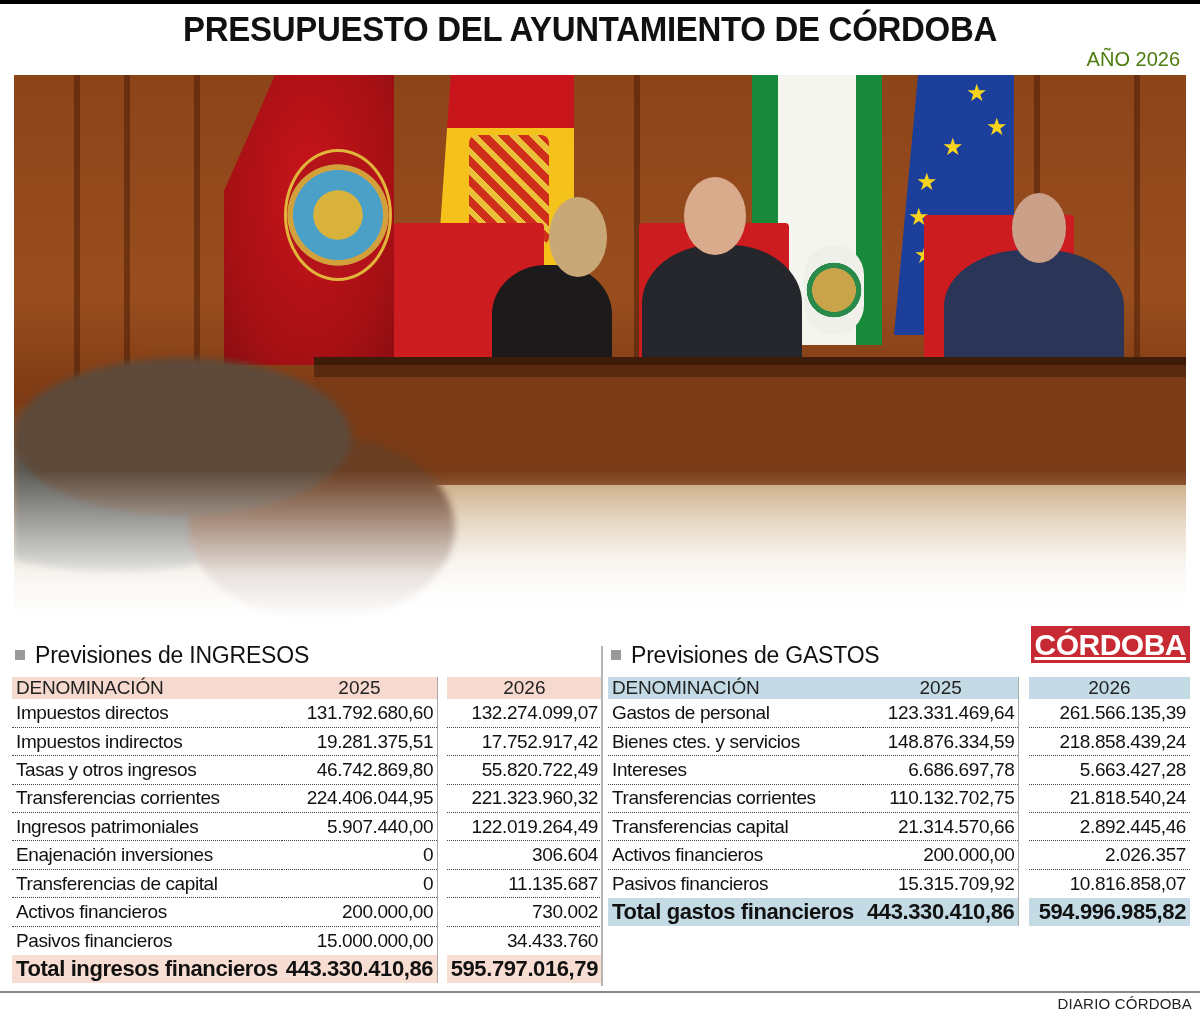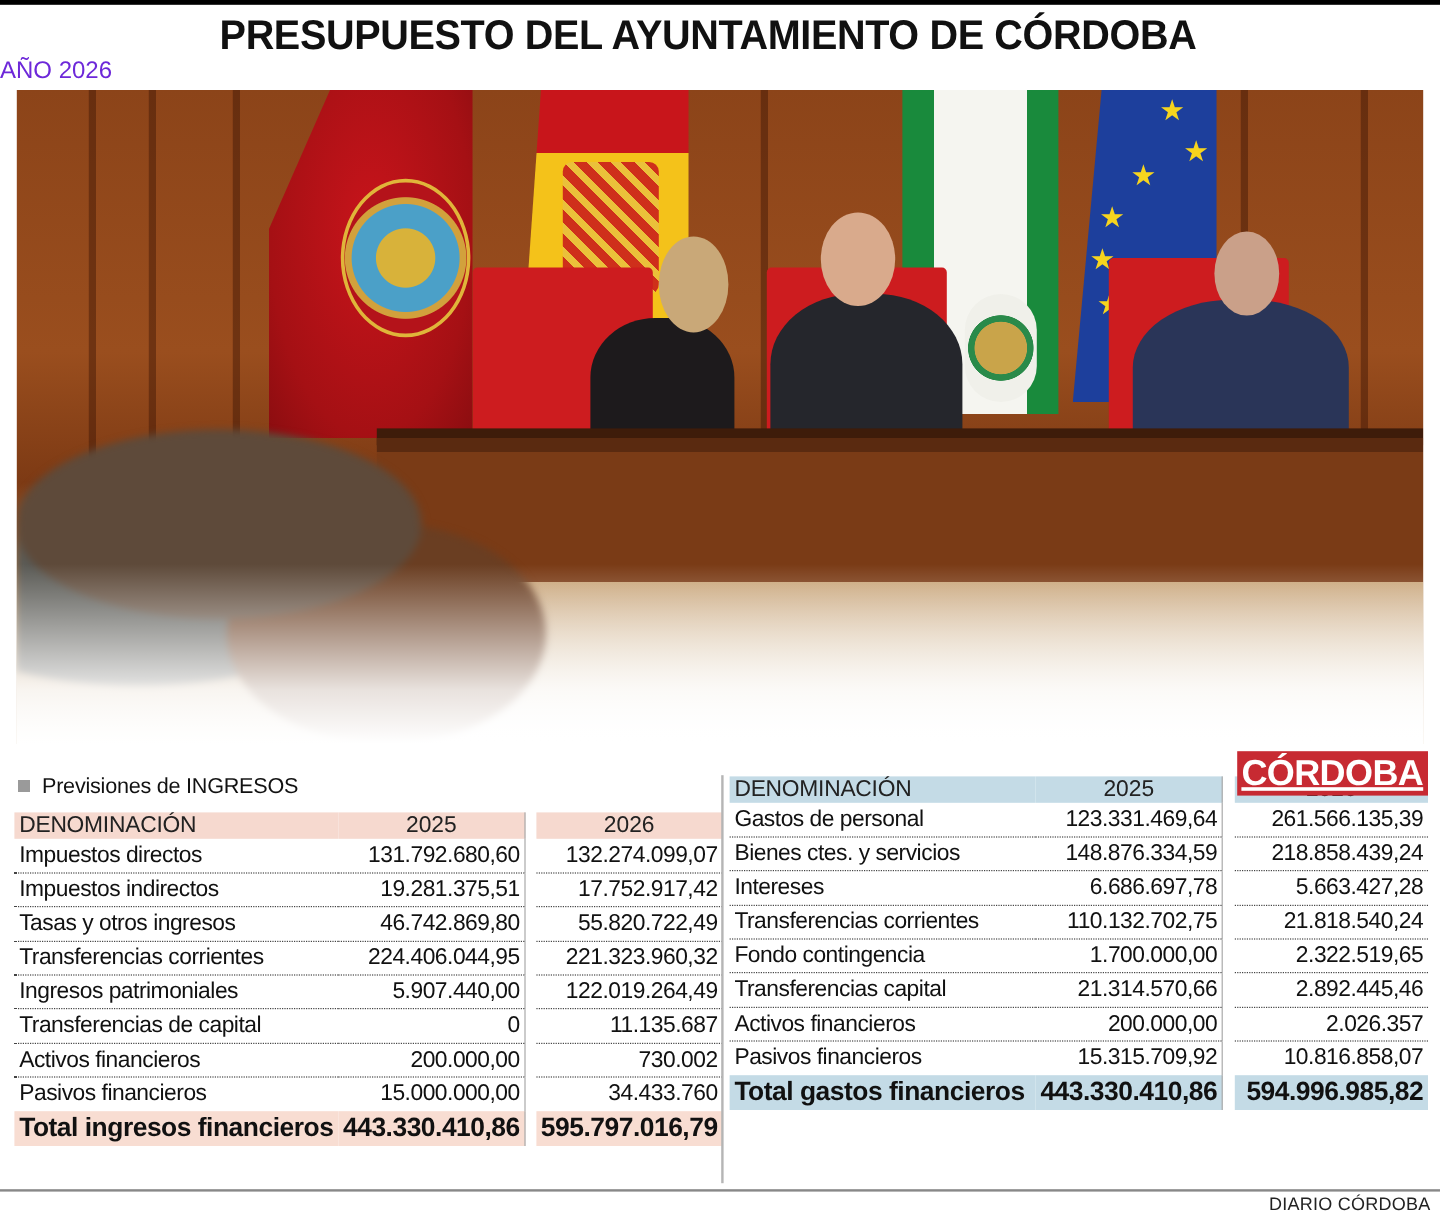--- a/index.html
+++ b/index.html
@@ -4,23 +4,23 @@
 <style>
   * { box-sizing: border-box; margin: 0; padding: 0; }
   html, body { width: 1200px; height: 1016px; background: #ffffff; overflow: hidden; }
   body { font-family: "Liberation Sans", "DejaVu Sans", sans-serif; color: #111; position: relative; }
 
   .top-rule { position: absolute; left: 0; top: 0; width: 1200px; height: 4px; background: #000; }
 
   .title { position: absolute; left: 0; top: 10px; width: 1180px; text-align: center;
            font-family: "Liberation Sans", sans-serif; font-weight: 700; font-size: 33px;
            letter-spacing: -0.3px; color: #111; transform: scaleY(1.05); }
-  .subtitle { position: absolute; left: 0; top: 48px; width: 1180px; text-align: left;
+  .subtitle { position: absolute; left: 0; top: 48px; width: 1180px; text-align: right;
               font-family: "Liberation Sans Narrow", "Liberation Sans", sans-serif;
-              font-size: 20px; color: #6d28d9; }
+              font-size: 20px; color: #4d7c0f; }
 
   
   .photo { position: absolute; left: 14px; top: 75px; width: 1172px; height: 545px; overflow: hidden;
            background: linear-gradient(180deg, #8c4419 0%, #9a4e1e 40%, #7d3a14 60%, #b48c5c 80%, #e8dccb 100%); }
   .wall-panel { position: absolute; top: 0; height: 330px; width: 6px; background: rgba(60,20,5,0.45); }
   .flag { position: absolute; top: 0; }
   .flag-cordoba { left: 210px; width: 170px; height: 290px; background: radial-gradient(ellipse at 50% 40%, #c8141b 0%, #a51014 70%, #8a0d10 100%);
                   clip-path: polygon(30% 0,100% 0,100% 100%,0 100%,0 40%); }
   .emblem { position: absolute; left: 270px; top: 74px; width: 108px; height: 132px; border-radius: 50%;
             background: radial-gradient(circle, #d8b23a 0 30%, #4ba0c8 31% 55%, #d2a13c 56% 62%, #b4131a 63%);
@@ -48,21 +48,21 @@
                              radial-gradient(ellipse at 55% 70%, #6a3e22 0 30%, transparent 31%),
                              radial-gradient(ellipse at 18% 60%, #5a5a55 0 28%, transparent 29%);
                  filter: blur(3px); }
   .photo-fade { position: absolute; left: 0; bottom: 0; width: 100%; height: 150px;
                 background: linear-gradient(180deg, rgba(255,255,255,0) 0%, rgba(255,255,255,0.85) 70%, #fff 100%); }
 
   
   .section { position: absolute; top: 640px; width: 590px; }
   .section.left { left: 12px; }
   .section.right { left: 608px; width: 582px; }
-  .section-title { font-size: 18px; color: #111; height: 30px; display: flex; align-items: center;
+  .section-title { font-size: 23px; color: #111; height: 30px; display: flex; align-items: center;
                    font-family: "Liberation Sans", sans-serif; letter-spacing: -0.2px; }
   .bullet { display: inline-block; width: 10px; height: 10px; background: #9a9a9a; margin: 0 10px 0 3px; }
   .brand { position: absolute; right: 0; top: -14px; background: #c72a32; color: #fff; font-weight: 700;
            font-size: 30px; padding: 1px 4px 0 4px; line-height: 36px; letter-spacing: -0.5px;
            font-family: "Liberation Sans", sans-serif; text-decoration: underline; }
 
   table { border-collapse: collapse; width: 100%; margin-top: 7px;
           font-family: "Liberation Sans Narrow", "Liberation Sans", sans-serif; }
   th { font-weight: 400; font-size: 19px; height: 22px; color: #222; }
   .left th { background: #f6d9cf; }
@@ -171,20 +171,26 @@
           <td class="sep"></td>
           <td class="v">221.323.960,32</td>
         </tr>
       <tr>
           <td>Ingresos patrimoniales</td>
           <td class="v">5.907.440,00</td>
           <td class="sep"></td>
           <td class="v">122.019.264,49</td>
         </tr>
       <tr>
+          <td>Enajenación inversiones</td>
+          <td class="v">0</td>
+          <td class="sep"></td>
+          <td class="v">306.604</td>
+        </tr>
+      <tr>
           <td>Transferencias de capital</td>
           <td class="v">0</td>
           <td class="sep"></td>
           <td class="v">11.135.687</td>
         </tr>
       <tr>
           <td>Activos financieros</td>
           <td class="v">200.000,00</td>
           <td class="sep"></td>
           <td class="v">730.002</td>
@@ -202,20 +208,24 @@
           <td class="v">595.797.016,79</td>
         </tr>
     </tbody>
   </table>
 </section>
 
 <div class="vdiv"></div>
 
 <section class="section right">
   <div class="brand">CÓRDOBA</div>
+  <div class="section-title">
+    <span class="bullet"></span>
+    <span>Previsiones de GASTOS</span>
+  </div>
   <table>
     <thead>
       <tr>
         <th class="c-name" style="width:255px">DENOMINACIÓN</th>
         <th class="c-2025" style="width:150px">2025</th>
         <th class="sep"></th>
         <th class="c-2026">2026</th>
       </tr>
     </thead>
     <tbody>
@@ -237,26 +247,20 @@
           <td class="sep"></td>
           <td class="v">5.663.427,28</td>
         </tr>
       <tr>
           <td>Transferencias corrientes</td>
           <td class="v">110.132.702,75</td>
           <td class="sep"></td>
           <td class="v">21.818.540,24</td>
         </tr>
       <tr>
-          <td>Fondo contingencia</td>
-          <td class="v">1.700.000,00</td>
-          <td class="sep"></td>
-          <td class="v">2.322.519,65</td>
-        </tr>
-      <tr>
           <td>Transferencias capital</td>
           <td class="v">21.314.570,66</td>
           <td class="sep"></td>
           <td class="v">2.892.445,46</td>
         </tr>
       <tr>
           <td>Activos financieros</td>
           <td class="v">200.000,00</td>
           <td class="sep"></td>
           <td class="v">2.026.357</td>

